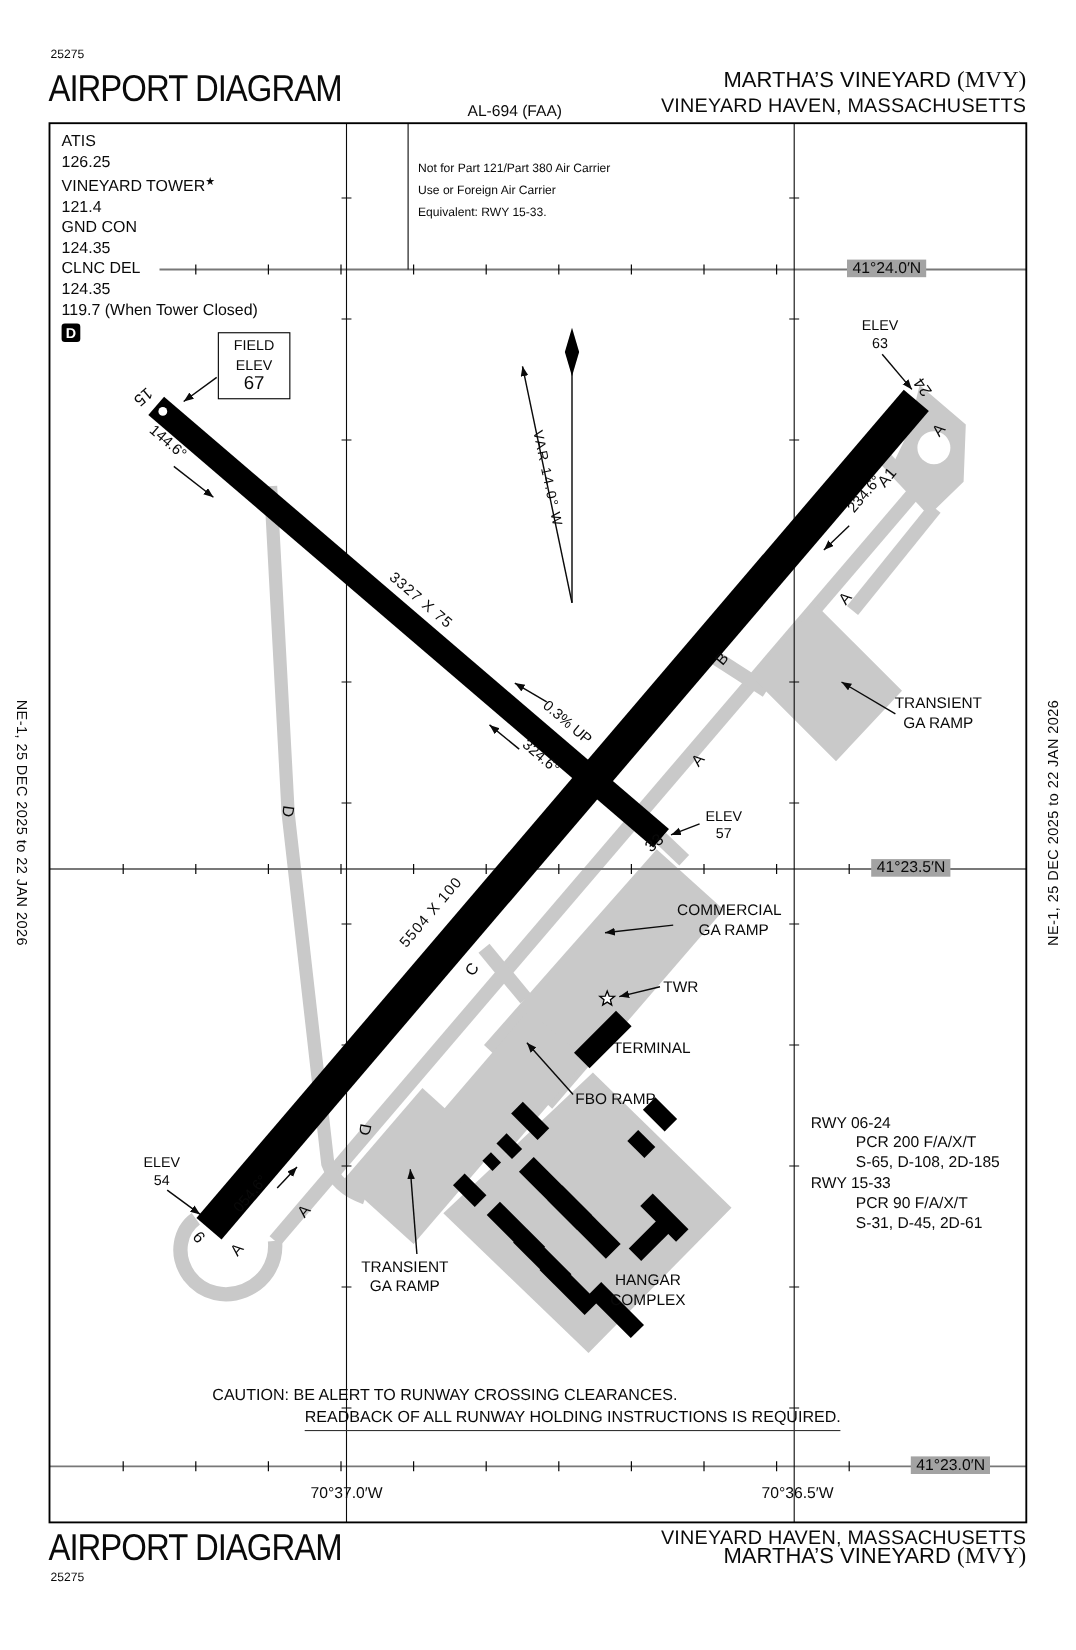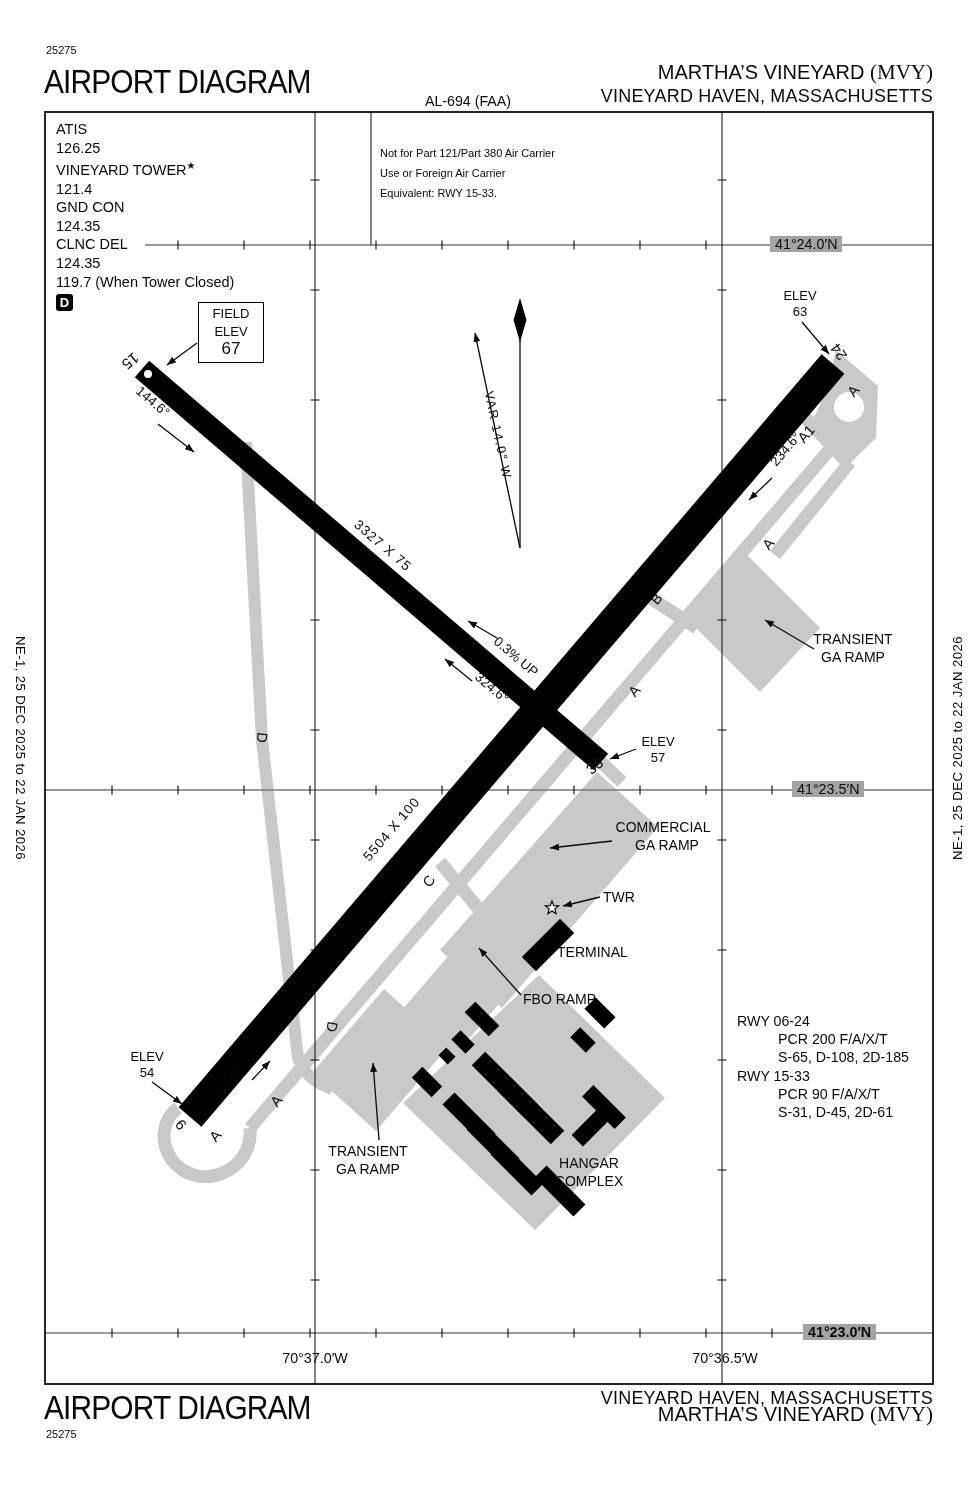--- a/index.html
+++ b/index.html
@@ -221,24 +221,28 @@
 
   <div class="abs rwyinfo" style="left:737px;top:1012px;">
     <div>RWY 06-24</div>
     <div class="ind">PCR 200 F/A/X/T</div>
     <div class="ind">S-65, D-108, 2D-185</div>
     <div>RWY 15-33</div>
     <div class="ind">PCR 90 F/A/X/T</div>
     <div class="ind">S-31, D-45, 2D-61</div>
   </div>
 
+  <div class="abs caution" style="left:193px;top:1259px;">
+    <div>CAUTION: BE ALERT TO RUNWAY CROSSING CLEARANCES.</div>
+    <div><span class="u">READBACK OF ALL RUNWAY HOLDING INSTRUCTIONS IS REQUIRED.</span></div>
+  </div>
 
   <div class="abs gridlabel" style="left:770px;top:236px;">41°24.0′N</div>
   <div class="abs gridlabel" style="left:792px;top:781px;">41°23.5′N</div>
-  <div class="abs gridlabel" style="left:803px;top:1324px;font-weight:bold;">41°23.0′N</div>
+  <div class="abs gridlabel" style="left:828px;top:1324px;">41°23.0′N</div>
   <div class="abs lonlabel" style="left:315px;top:1350px;">70°37.0′W</div>
   <div class="abs lonlabel" style="left:725px;top:1350px;">70°36.5′W</div>
 
   <div class="abs big-title" style="left:44px;top:1388px;">AIRPORT DIAGRAM</div>
   <div class="abs chartnum" style="left:46px;top:1428px;">25275</div>
   <div class="abs apt-city rt" style="right:45px;top:1388px;">VINEYARD HAVEN, MASSACHUSETTS</div>
   <div class="abs rt" style="right:45px;top:1402px;">
     <span class="apt-name">MARTHA’S VINEYARD </span><span class="apt-code">(MVY)</span>
   </div>
 

